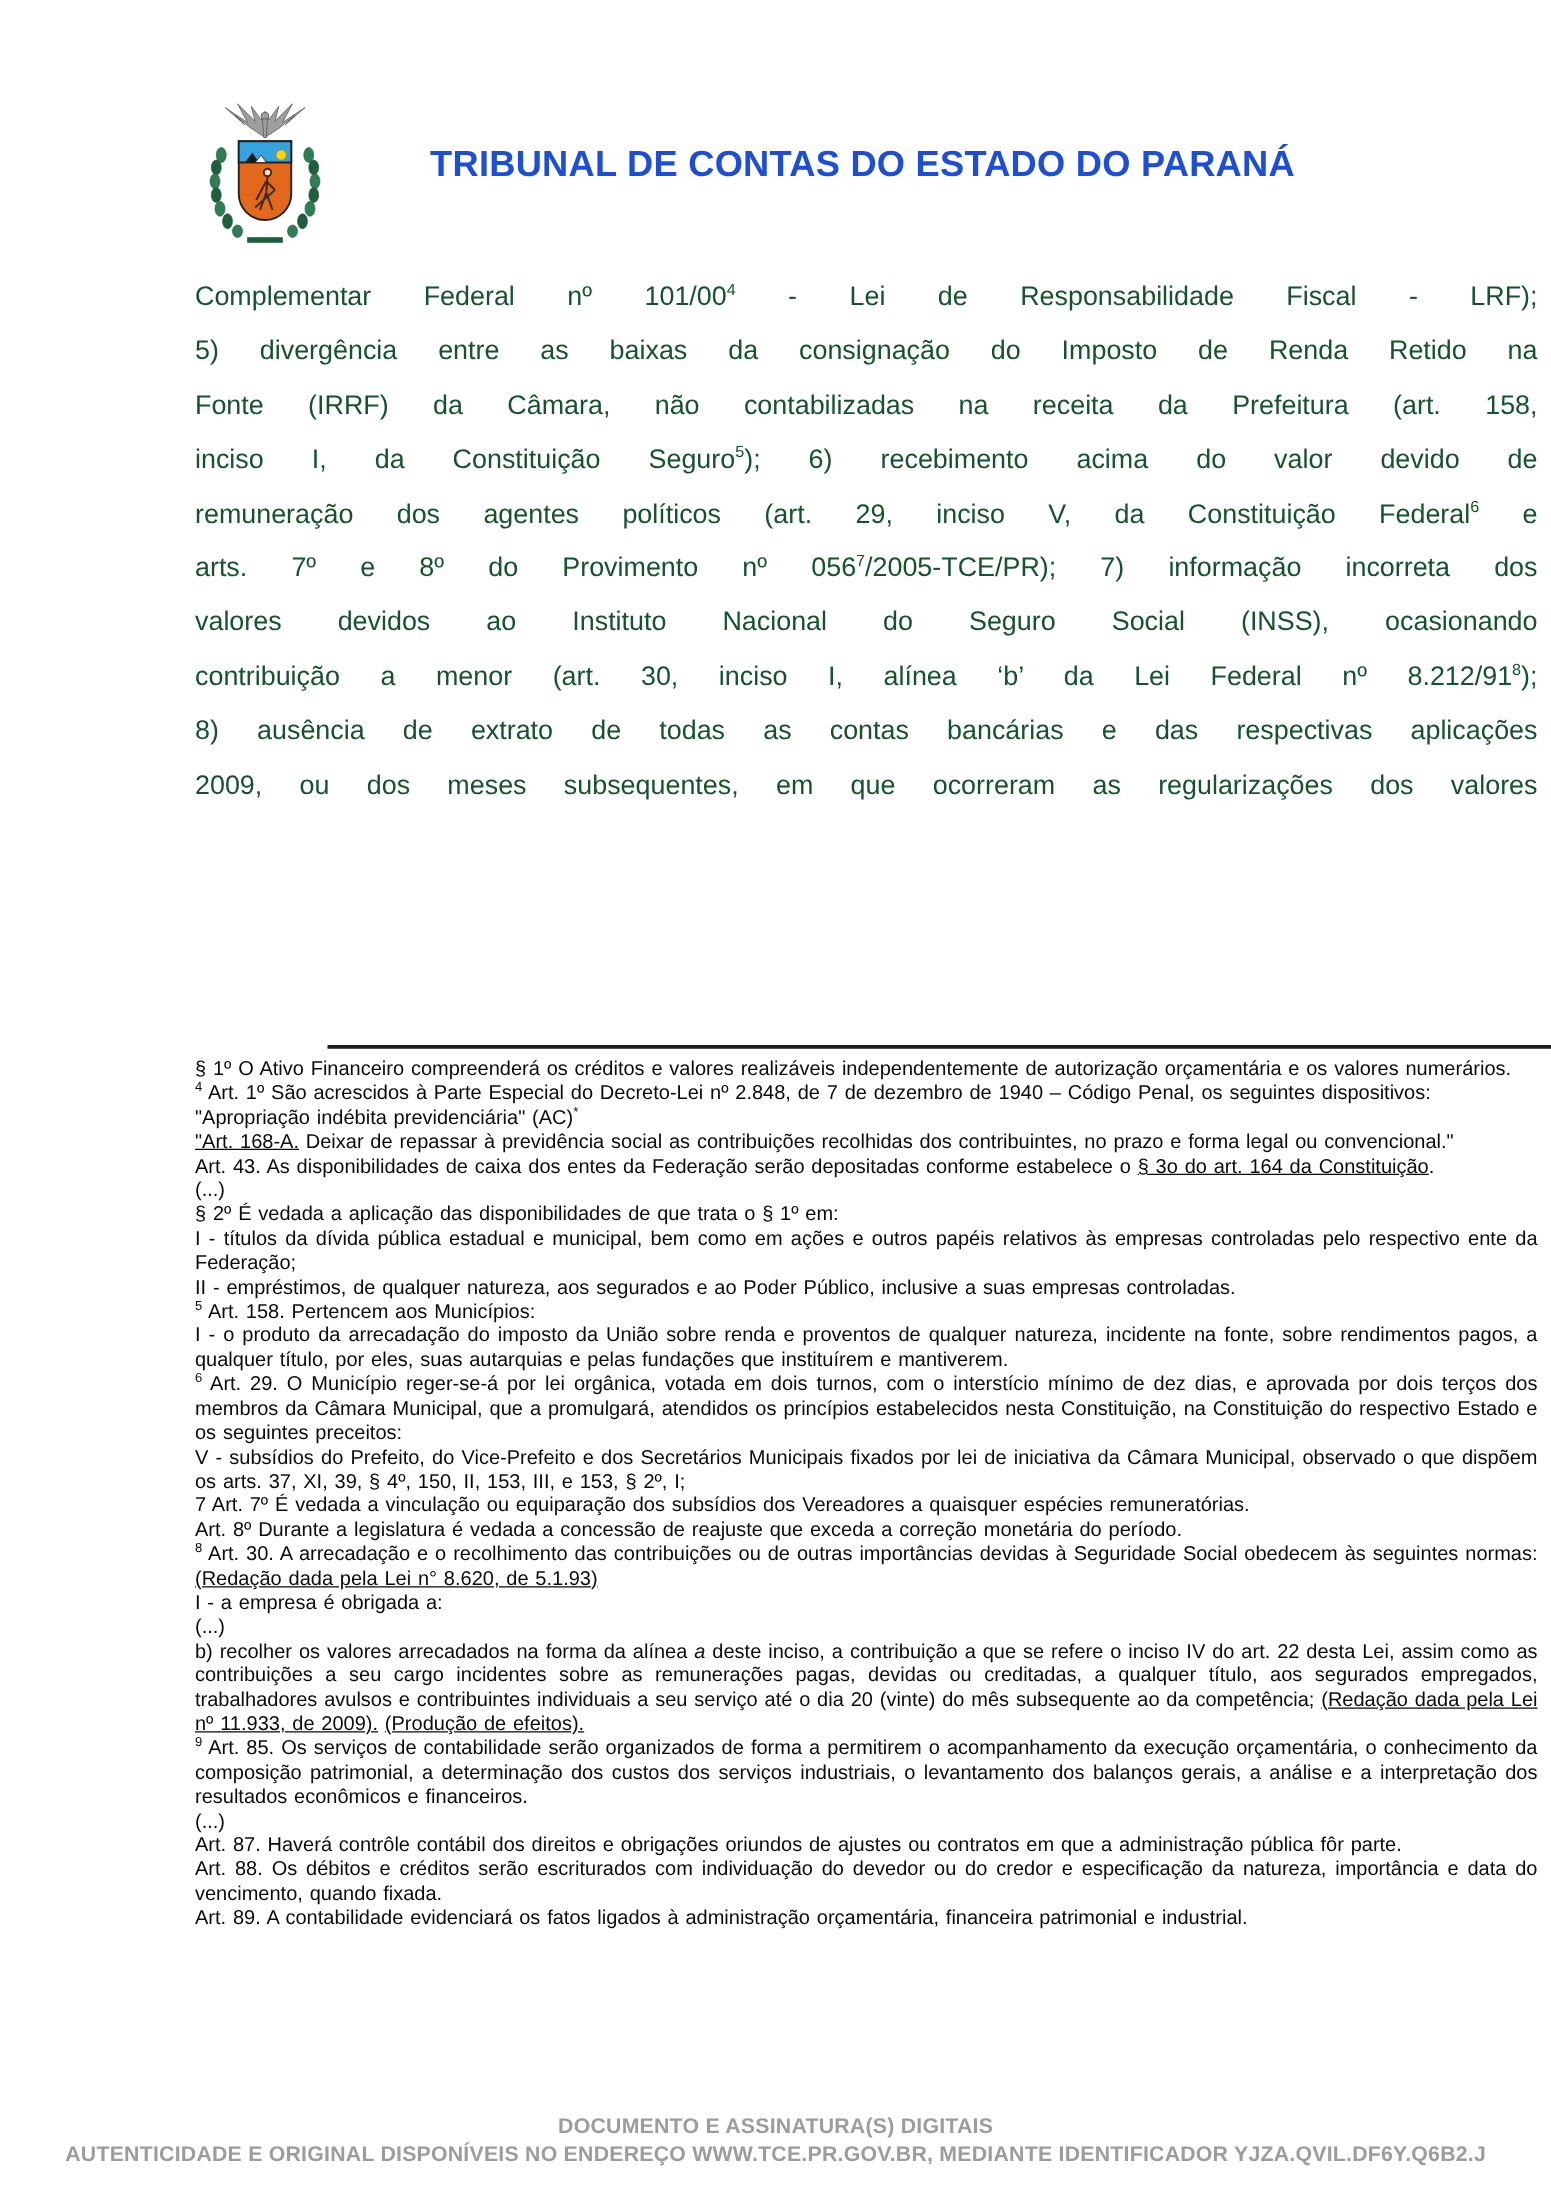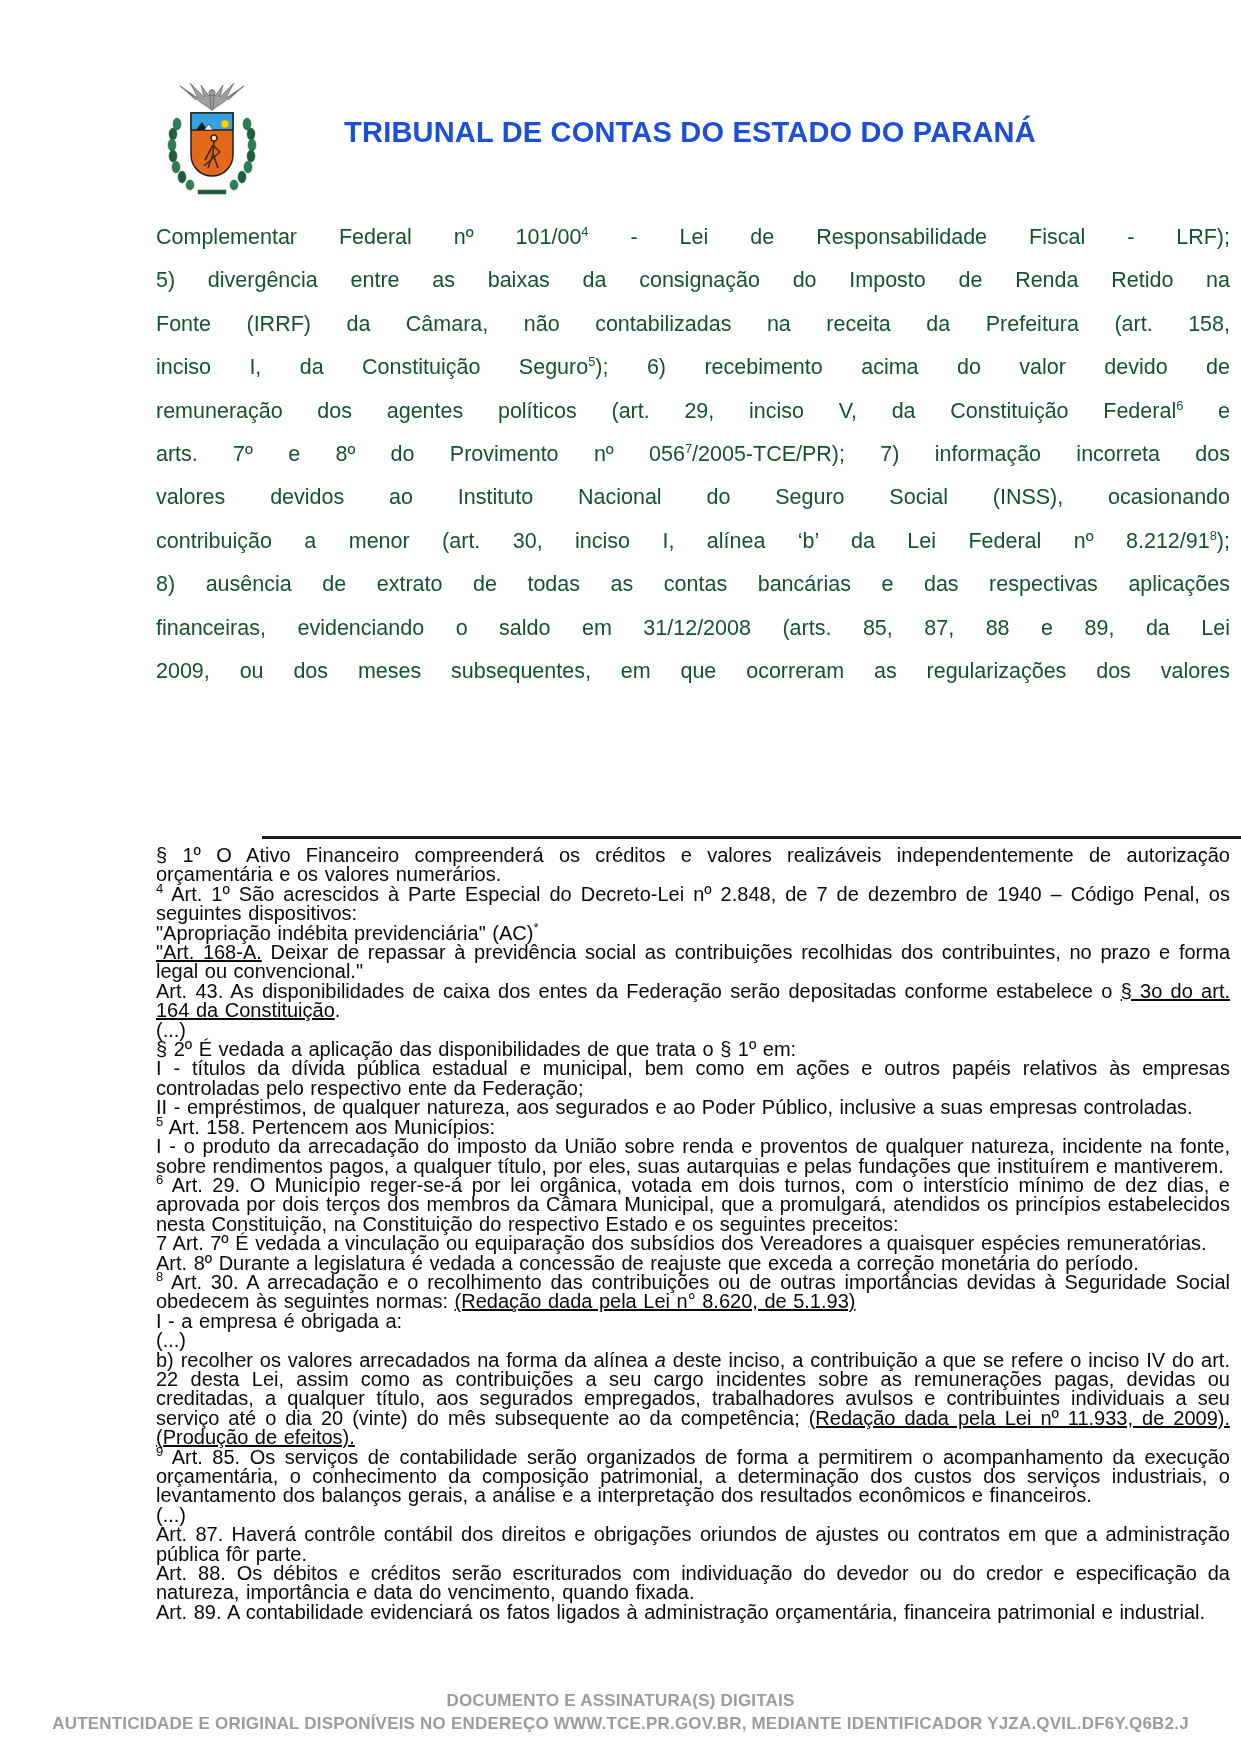--- a/index.html
+++ b/index.html
@@ -20,21 +20,21 @@
     position:absolute;left:156px;top:216px;width:1074px;
     font-size:21.5px;line-height:43.4px;color:#14532d;
   }
   .bline{text-align:justify;text-align-last:justify;}
   .bline sup{font-size:.6em;line-height:0;vertical-align:super;}
   
   .fn-rule{position:absolute;left:262px;top:836px;width:979px;height:3px;background:#1c1c1c;}
   
   .footnotes{
     position:absolute;left:156px;top:846px;width:1074px;
-    font-size:20px;line-height:19.4px;color:#0a0a0a;word-spacing:1px;
+    font-size:16px;line-height:19.4px;color:#0a0a0a;word-spacing:1px;
   }
   .fnote{text-align:justify;}
   .fnote sup{font-size:.65em;line-height:0;vertical-align:super;}
   .u{text-decoration:underline;}
   .i{font-style:italic;}
   
   .footer{
     position:absolute;left:0;top:1690px;width:1241px;text-align:center;
     font-weight:700;font-size:17px;line-height:22.5px;letter-spacing:.2px;
   }
@@ -91,39 +91,39 @@
   <div class="body-text" id="body-lines">
       <div class="bline"><span>Complementar Federal nº 101/00</span><sup>4</sup><span> - Lei de Responsabilidade Fiscal - LRF);</span></div>
       <div class="bline"><span>5) divergência entre as baixas da consignação do Imposto de Renda Retido na</span></div>
       <div class="bline"><span>Fonte (IRRF) da Câmara, não contabilizadas na receita da Prefeitura (art. 158,</span></div>
       <div class="bline"><span>inciso I, da Constituição Seguro</span><sup>5</sup><span>); 6) recebimento acima do valor devido de</span></div>
       <div class="bline"><span>remuneração dos agentes políticos (art. 29, inciso V, da Constituição Federal</span><sup>6</sup><span> e</span></div>
       <div class="bline"><span>arts. 7º e 8º do Provimento nº 056</span><sup>7</sup><span>/2005-TCE/PR); 7) informação incorreta dos</span></div>
       <div class="bline"><span>valores devidos ao Instituto Nacional do Seguro Social (INSS), ocasionando</span></div>
       <div class="bline"><span>contribuição a menor (art. 30, inciso I, alínea ‘b’ da Lei Federal nº 8.212/91</span><sup>8</sup><span>);</span></div>
       <div class="bline"><span>8) ausência de extrato de todas as contas bancárias e das respectivas aplicações</span></div>
-      <div class="bline"><span>financeiras, evidenciando o saldo em 31/12/2008 (arts. 85, 87, 88 e 89, da Lei</span></div>
       <div class="bline"><span>2009, ou dos meses subsequentes, em que ocorreram as regularizações dos valores</span></div>
     </div>
 
   <div class="fn-rule" style="background: rgb(28, 28, 28);"></div>
 
   <div class="footnotes" id="footnotes">
       <div class="fnote"><span>§ 1º O Ativo Financeiro compreenderá os créditos e valores realizáveis independentemente de autorização orçamentária e os valores numerários.</span></div>
       <div class="fnote"><sup>4</sup><span> Art. 1º São acrescidos à Parte Especial do Decreto-Lei nº 2.848, de 7 de dezembro de 1940 – Código Penal, os seguintes dispositivos:</span></div>
       <div class="fnote"><span>"Apropriação indébita previdenciária" (AC)</span><sup>*</sup></div>
       <div class="fnote"><span class="u">"Art. 168-A.</span><span> Deixar de repassar à previdência social as contribuições recolhidas dos contribuintes, no prazo e forma legal ou convencional."</span></div>
       <div class="fnote"><span>Art. 43. As disponibilidades de caixa dos entes da Federação serão depositadas conforme estabelece o </span><span class="u">§ 3o do art. 164 da Constituição</span><span>.</span></div>
       <div class="fnote"><span>(...)</span></div>
       <div class="fnote"><span>§ 2º É vedada a aplicação das disponibilidades de que trata o § 1º em:</span></div>
       <div class="fnote"><span>I - títulos da dívida pública estadual e municipal, bem como em ações e outros papéis relativos às empresas controladas pelo respectivo ente da Federação;</span></div>
       <div class="fnote"><span>II - empréstimos, de qualquer natureza, aos segurados e ao Poder Público, inclusive a suas empresas controladas.</span></div>
       <div class="fnote"><sup>5</sup><span> Art. 158. Pertencem aos Municípios:</span></div>
       <div class="fnote"><span>I - o produto da arrecadação do imposto da União sobre renda e proventos de qualquer natureza, incidente na fonte, sobre rendimentos pagos, a qualquer título, por eles, suas autarquias e pelas fundações que instituírem e mantiverem.</span></div>
       <div class="fnote"><sup>6</sup><span> Art. 29. O Município reger-se-á por lei orgânica, votada em dois turnos, com o interstício mínimo de dez dias, e aprovada por dois terços dos membros da Câmara Municipal, que a promulgará, atendidos os princípios estabelecidos nesta Constituição, na Constituição do respectivo Estado e os seguintes preceitos:</span></div>
+      <div class="fnote"><span>V - subsídios do Prefeito, do Vice-Prefeito e dos Secretários Municipais fixados por lei de iniciativa da Câmara Municipal, observado o que dispõem os arts. 37, XI, 39, § 4º, 150, II, 153, III, e 153, § 2º, I;</span></div>
       <div class="fnote"><span>7 Art. 7º É vedada a vinculação ou equiparação dos subsídios dos Vereadores a quaisquer espécies remuneratórias.</span></div>
       <div class="fnote"><span>Art. 8º Durante a legislatura é vedada a concessão de reajuste que exceda a correção monetária do período.</span></div>
       <div class="fnote"><sup>8</sup><span> Art. 30. A arrecadação e o recolhimento das contribuições ou de outras importâncias devidas à Seguridade Social obedecem às seguintes normas: </span><span class="u">(Redação dada pela Lei n° 8.620, de 5.1.93)</span></div>
       <div class="fnote"><span>I - a empresa é obrigada a:</span></div>
       <div class="fnote"><span>(...)</span></div>
       <div class="fnote"><span>b) recolher os valores arrecadados na forma da alínea </span><span class="i">a</span><span> deste inciso, a contribuição a que se refere o inciso IV do art. 22 desta Lei, assim como as contribuições a seu cargo incidentes sobre as remunerações pagas, devidas ou creditadas, a qualquer título, aos segurados empregados, trabalhadores avulsos e contribuintes individuais a seu serviço até o dia 20 (vinte) do mês subsequente ao da competência; </span><span class="u">(Redação dada pela Lei nº 11.933, de 2009).</span><span> </span><span class="u">(Produção de efeitos).</span></div>
       <div class="fnote"><sup>9</sup><span> Art. 85. Os serviços de contabilidade serão organizados de forma a permitirem o acompanhamento da execução orçamentária, o conhecimento da composição patrimonial, a determinação dos custos dos serviços industriais, o levantamento dos balanços gerais, a análise e a interpretação dos resultados econômicos e financeiros.</span></div>
       <div class="fnote"><span>(...)</span></div>
       <div class="fnote"><span>Art. 87. Haverá contrôle contábil dos direitos e obrigações oriundos de ajustes ou contratos em que a administração pública fôr parte.</span></div>
       <div class="fnote"><span>Art. 88. Os débitos e créditos serão escriturados com individuação do devedor ou do credor e especificação da natureza, importância e data do vencimento, quando fixada.</span></div>

